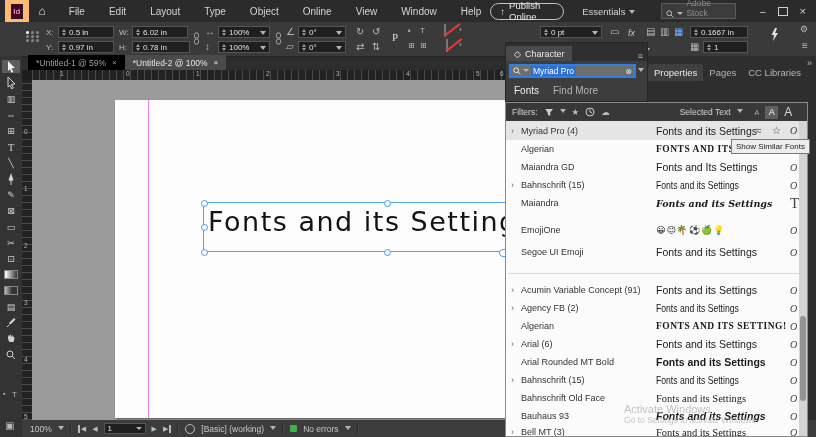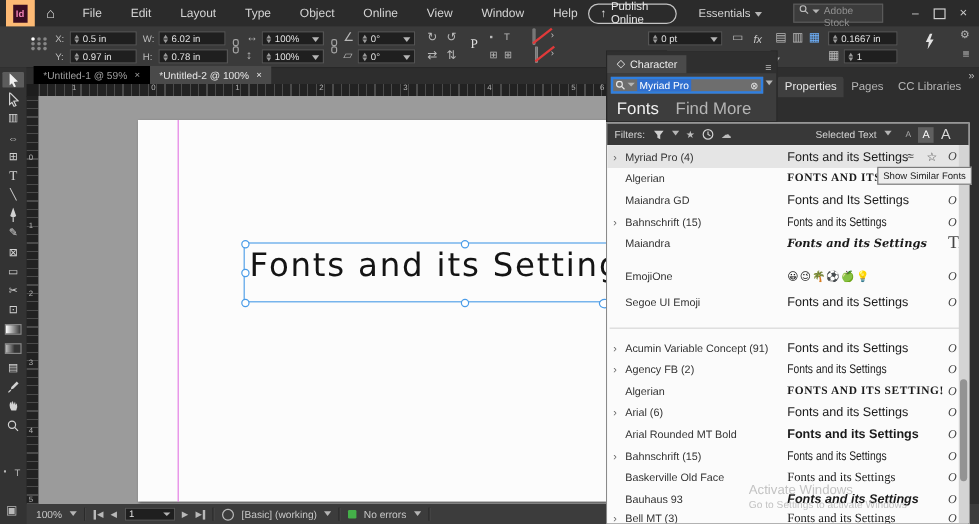--- a/index.html
+++ b/index.html
@@ -10,21 +10,21 @@
   
   #menubar{left:0;top:0;width:816px;height:22px;background:#2b2b2b;display:flex;align-items:center}
   .logo{width:15px;height:15px;margin-left:5px;background:#3a0d22;border:1px solid #d univ;
         color:#ef7fb3;font-size:8px;font-weight:bold;display:flex;align-items:center;justify-content:center;border-radius:2px}
   .homeic{margin-left:10px;color:#e0e0e0;font-size:12px}
   .menus{display:flex;margin-left:14px;gap:6px}
   .menus span{padding:0 9px;font-size:10px;color:#d4d4d4;cursor:default}
   .pubbtn{display:flex;align-items:center;gap:4px;border:1px solid #c3c3c3;border-radius:9px;height:15px;
           padding:0 9px;font-size:9.5px;color:#e8e8e8;margin-left:auto}
   .wsp{display:flex;align-items:center;gap:4px;margin-left:18px;font-size:9.5px;color:#d6d6d6}
-  .stock{display:flex;align-items:flex-start;gap:3px;margin-left:26px;background:#3c3c3c;border:1px solid #5a5a5a;
+  .stock{display:flex;align-items:flex-end;gap:3px;margin-left:26px;background:#3c3c3c;border:1px solid #5a5a5a;
          height:14px;width:84px;padding:0 4px;font-size:8.5px;color:#8f8f8f}
   .winbtns{display:flex;align-items:center;gap:12px;margin:0 10px 0 24px;color:#cfcfcf}
   .maxbox{width:8px;height:7px;border:1px solid #cfcfcf;display:inline-block}
   
   #controlbar{left:0;top:22px;width:816px;height:34px;background:#3a3a3a;border-bottom:1px solid #232323}
   .fld{display:flex;align-items:center;background:#1f1f1f;border:1px solid #555;height:12px;
        font-size:8px;color:#e2e2e2;padding:0 3px;gap:3px;box-sizing:border-box}
   .lab{font-size:8px;color:#bdbdbd}
   .stp{display:flex;flex-direction:column;gap:1px}
   .stp i{width:0;height:0;border:2px solid transparent;display:block}
@@ -82,21 +82,21 @@
   .rtabs .rtab.active{background:#3f3f3f;color:#e9e9e9;border-radius:2px 2px 0 0}
   
   #charpanel{left:505px;top:42px;width:143px;height:60px;background:#3d3d3d;border:1px solid #262626;box-sizing:border-box}
   .cptabstrip{height:18px;background:#2f2f2f;display:flex;align-items:flex-end}
   .cptab{background:#4a4a4a;height:15px;display:flex;align-items:center;gap:4px;padding:0 8px;font-size:9px;color:#ececec}
   .cpmenu{margin-left:auto;margin-right:4px;color:#bbb;font-size:9px}
   .searchrow{height:20px;display:flex;align-items:center;padding:2px 3px;gap:2px;box-sizing:border-box}
   .searchfld{flex:1;height:14px;background:#6e6e6e;border:2px solid #2f7fe0;display:flex;align-items:center;gap:2px;padding:0 2px;box-sizing:border-box}
   .selblue{background:#2f6fd0;color:#fff;font-size:8.5px;padding:0 2px;white-space:nowrap}
   .clearic{margin-left:auto;color:#e8e8e8;font-size:8px}
-  .ftabs{height:18px;display:flex;align-items:center;gap:14px;padding-left:8px;font-size:14px;color:#b5b5b5}
+  .ftabs{height:18px;display:flex;align-items:center;gap:14px;padding-left:8px;font-size:10px;color:#b5b5b5}
   .ftabs .on{color:#f0f0f0}
   
   #dropdown{left:505px;top:102px;width:303px;height:335px;background:#fbfbfb;border:1px solid #8a8a8a;box-sizing:border-box;z-index:4}
   #filters{height:18px;background:#383838;display:flex;align-items:center;gap:6px;padding:0 6px;font-size:8.5px;color:#d5d5d5}
   .szA{color:#aaa;display:flex;align-items:center;justify-content:center}
   .szA.mid{background:#5f5f5f;color:#fff;width:13px;height:13px}
   #fontlist{position:absolute;left:0;top:18px;width:301px;height:315px;background:#fbfbfb;overflow:hidden}
   .frow{position:absolute;left:0;width:295px;display:flex;align-items:center}
   .frow.sel{background:#e5e5e5}
   .fexp{position:absolute;left:5px;color:#666;font-size:9px}
@@ -553,21 +553,21 @@
         <span class="fsample s-bold">Fonts and its Settings</span>
         <span class="ficon">O</span>
       </div>
       <div class="frow" style="top:250px;height:18px">
         <span class="fexp">›</span>
         <span class="fname">Bahnschrift (15)</span>
         <span class="fsample s-cond">Fonts and its Settings</span>
         <span class="ficon">O</span>
       </div>
       <div class="frow" style="top:268px;height:18px">
-        <span class="fname">Baskerville Old Face</span>
+        <span class="fname">Bahnschrift Old Face</span>
         <span class="fsample s-serif">Fonts and its Settings</span>
         <span class="ficon">O</span>
       </div>
       <div class="frow" style="top:286px;height:18px">
         <span class="fname">Bauhaus 93</span>
         <span class="fsample s-bauhaus">Fonts and its Settings</span>
         <span class="ficon">O</span>
       </div>
       <div class="frow" style="top:304px;height:14px">
         <span class="fexp">›</span>

